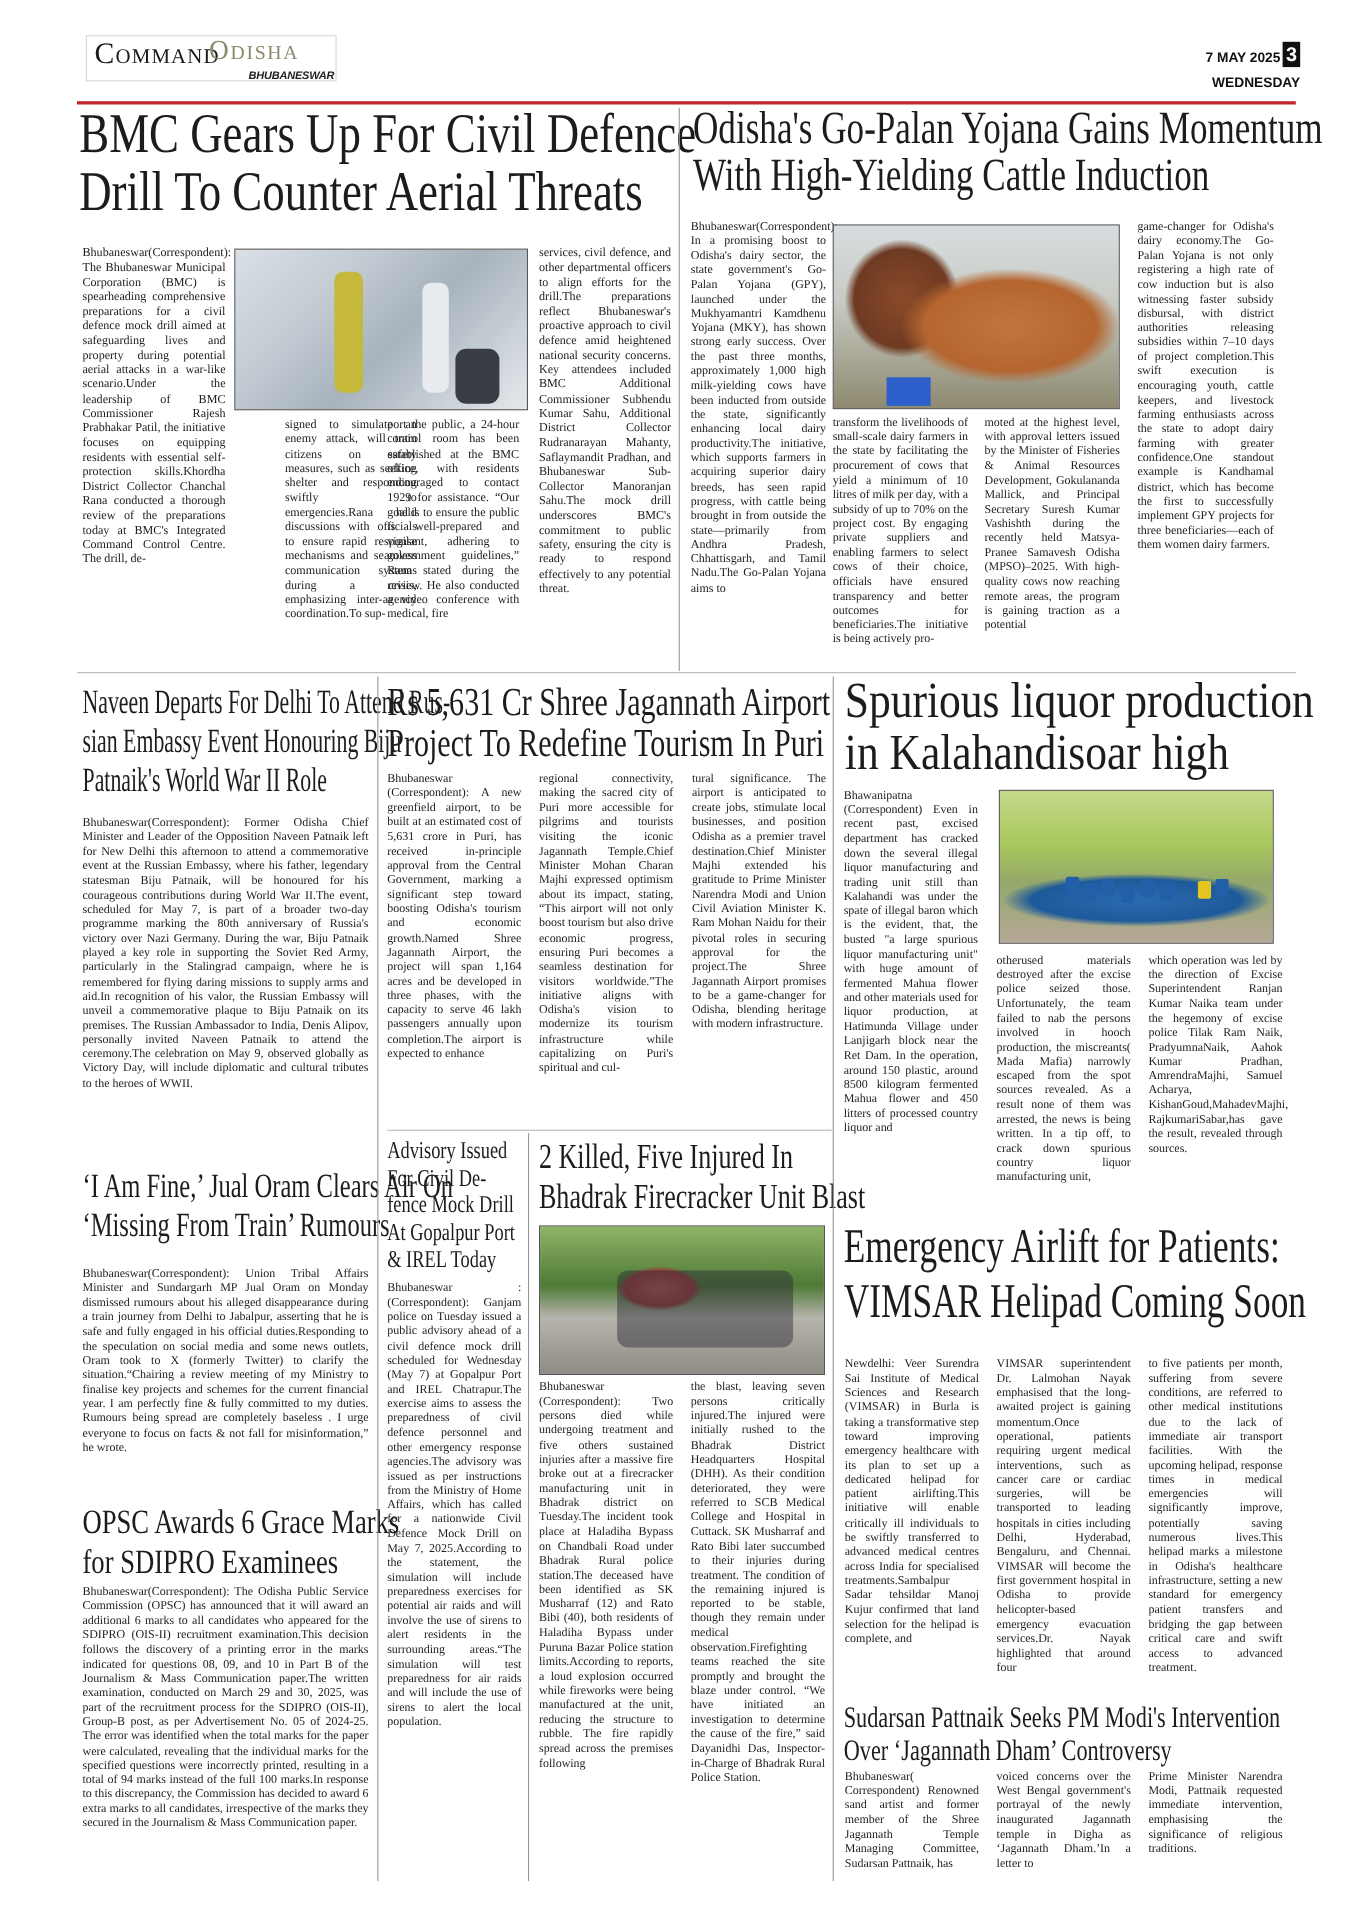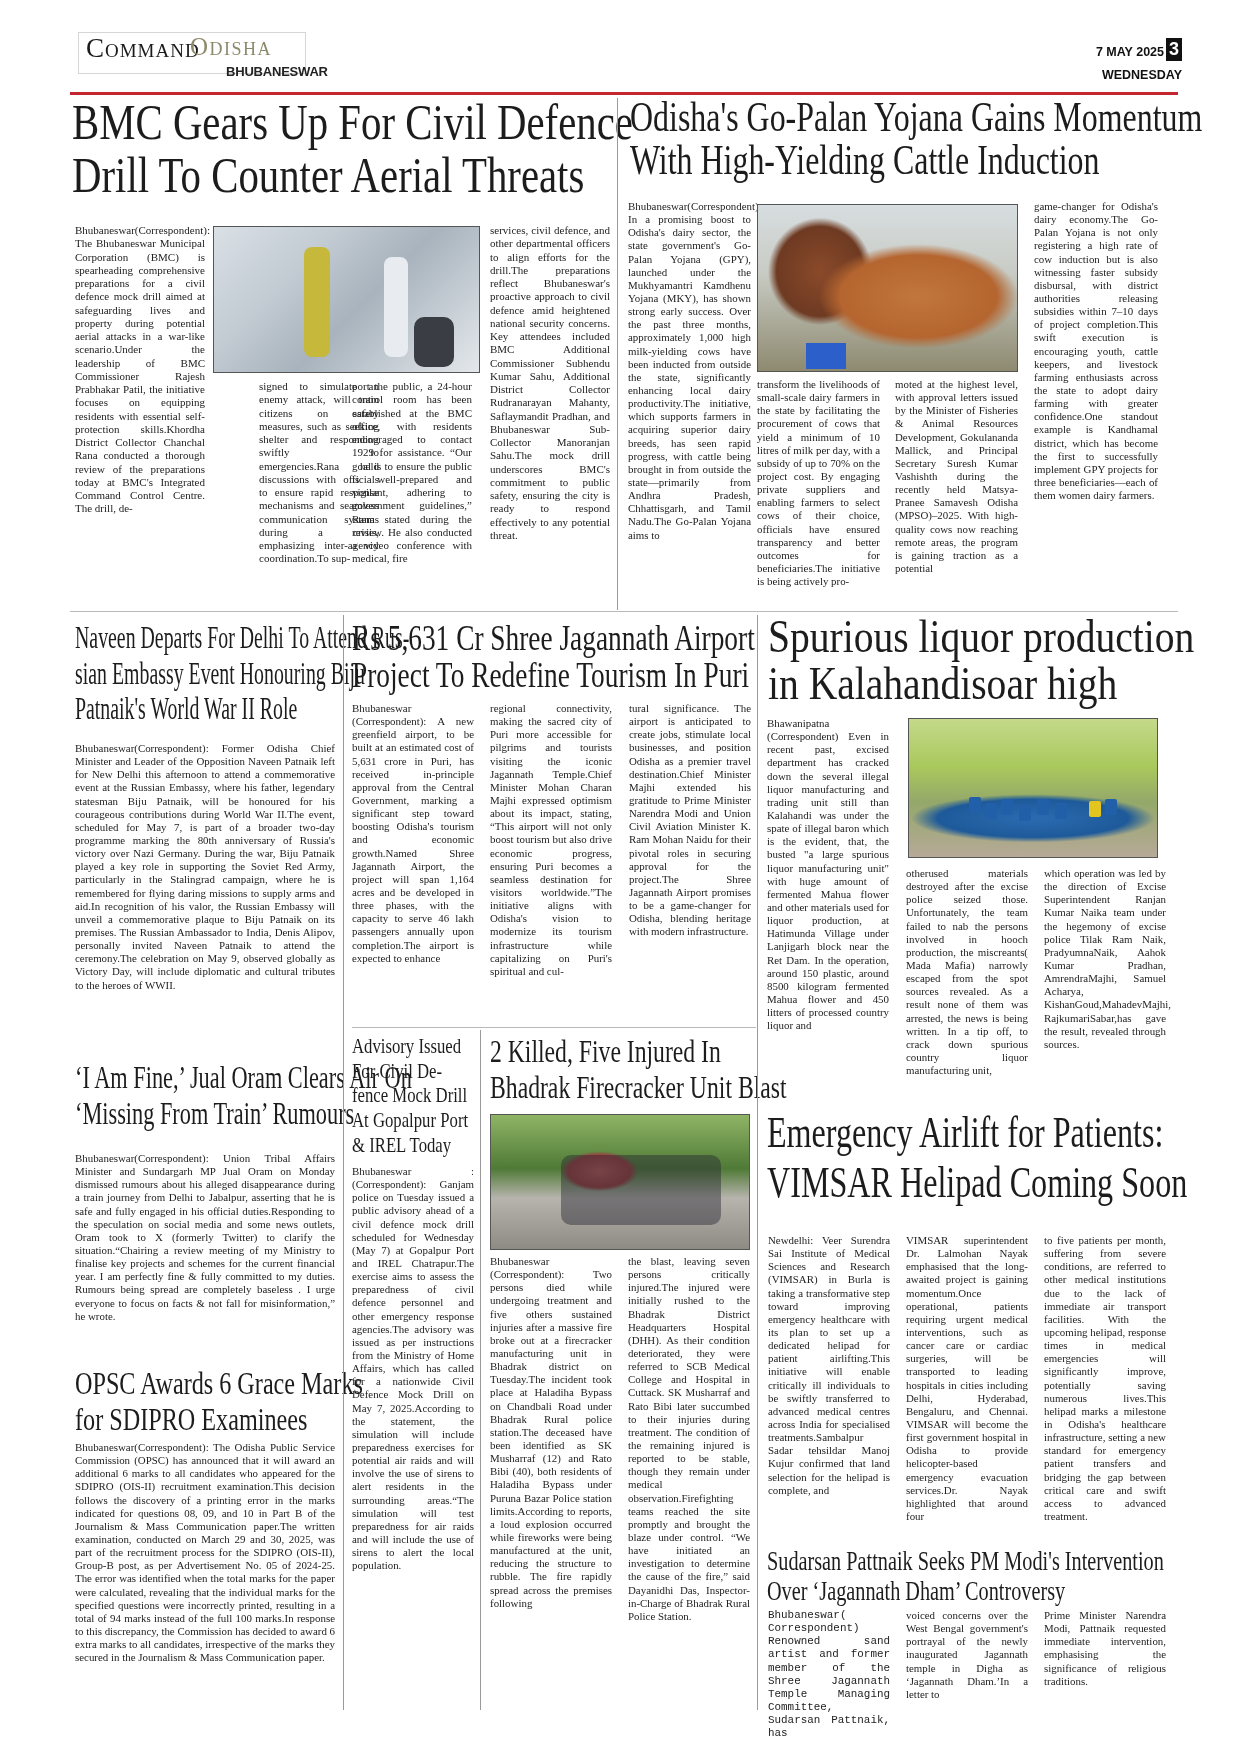--- a/index.html
+++ b/index.html
@@ -7,21 +7,21 @@
   body { position: relative; font-family: "Liberation Serif", serif; color: #1a1a1a; }
 
   .abs { position: absolute; }
   .serif { font-family: "Liberation Serif", serif; }
   .sans { font-family: "Liberation Sans", sans-serif; }
 
   
   .masthead-box { left: 78px; top: 32px; width: 228px; height: 42px; border: 1px solid #d6d6d6; background: #fff; }
   .mast-around { left: 86px; top: 33px; font-size: 27px; letter-spacing: 1px; color: #1b1b1b; font-variant: small-caps; }
   .mast-odisha { left: 190px; top: 33px; font-size: 25px; letter-spacing: 1.5px; color: #8c8a6a; font-variant: small-caps; }
-  .mast-city { left: 226px; top: 64px; font-size: 13px; font-weight: bold; letter-spacing: -0.2px; color: #222; }
+  .mast-city { left: 226px; top: 64px; font-size: 10px; font-weight: bold; letter-spacing: -0.2px; color: #222; font-style: italic; }
   .date-line { right: 76px; top: 45px; font-size: 12.5px; font-weight: bold; color: #111; text-align: left; }
   .page-num { right: 58px; top: 38px; width: 16px; height: 23px; background: #111; color: #fff; font-size: 18px; font-weight: bold; text-align: center; line-height: 23px; }
   .day-line { right: 58px; top: 68px; font-size: 12.5px; font-weight: bold; color: #111; }
   .red-rule { left: 70px; top: 92px; width: 1108px; height: 3px; background: #c3262f; }
 
   
   .hl { font-family: "Liberation Serif", serif; color: #1c1c1c; line-height: 1.03; transform-origin: left top; white-space: nowrap; }
   .hl-line { display: block; }
 
   
@@ -168,15 +168,15 @@
   <span class="hl-line">VIMSAR Helipad Coming Soon</span>
 </div>
 <div class="abs body small" style="left:768px; top:1234px; width:122px;">Newdelhi: Veer Surendra Sai Institute of Medical Sciences and Research (VIMSAR) in Burla is taking a transformative step toward improving emergency healthcare with its plan to set up a dedicated helipad for patient airlifting.This initiative will enable critically ill individuals to be swiftly transferred to advanced medical centres across India for specialised treatments.Sambalpur Sadar tehsildar Manoj Kujur confirmed that land selection for the helipad is complete, and</div>
 <div class="abs body small" style="left:906px; top:1234px; width:122px;">VIMSAR superintendent Dr. Lalmohan Nayak emphasised that the long-awaited project is gaining momentum.Once operational, patients requiring urgent medical interventions, such as cancer care or cardiac surgeries, will be transported to leading hospitals in cities including Delhi, Hyderabad, Bengaluru, and Chennai. VIMSAR will become the first government hospital in Odisha to provide helicopter-based emergency evacuation services.Dr. Nayak highlighted that around four</div>
 <div class="abs body small" style="left:1044px; top:1234px; width:122px;">to five patients per month, suffering from severe conditions, are referred to other medical institutions due to the lack of immediate air transport facilities. With the upcoming helipad, response times in medical emergencies will significantly improve, potentially saving numerous lives.This helipad marks a milestone in Odisha's healthcare infrastructure, setting a new standard for emergency patient transfers and bridging the gap between critical care and swift access to advanced treatment.</div>
 
 <div class="abs hl" style="left:767px; top:1547px; font-size:27px; transform:scaleX(0.75); line-height:1.1;">
   <span class="hl-line">Sudarsan Pattnaik Seeks PM Modi's Intervention</span>
   <span class="hl-line">Over ‘Jagannath Dham’ Controversy</span>
 </div>
-<div class="abs body small" style="left:768px; top:1609px; width:122px;font-family:Liberation Mono, monospace;">Bhubaneswar( Correspondent) Renowned sand artist and former member of the Shree Jagannath Temple Managing Committee, Sudarsan Pattnaik, has</div>
+<div class="abs body small" style="left:768px; top:1609px; width:122px;">Bhubaneswar( Correspondent) Renowned sand artist and former member of the Shree Jagannath Temple Managing Committee, Sudarsan Pattnaik, has</div>
 <div class="abs body small" style="left:906px; top:1609px; width:122px;">voiced concerns over the West Bengal government's portrayal of the newly inaugurated Jagannath temple in Digha as ‘Jagannath Dham.’In a letter to</div>
 <div class="abs body small" style="left:1044px; top:1609px; width:122px;">Prime Minister Narendra Modi, Pattnaik requested immediate intervention, emphasising the significance of religious traditions.</div>
 
 </body></html>

